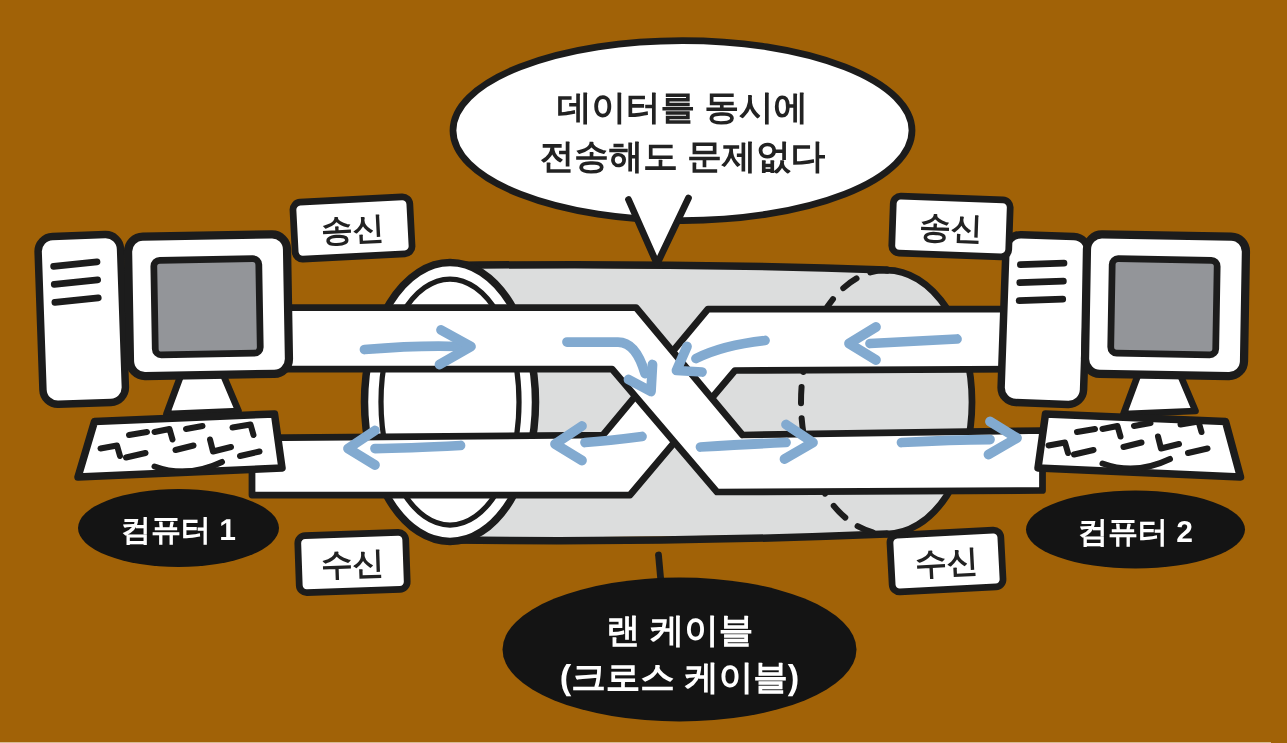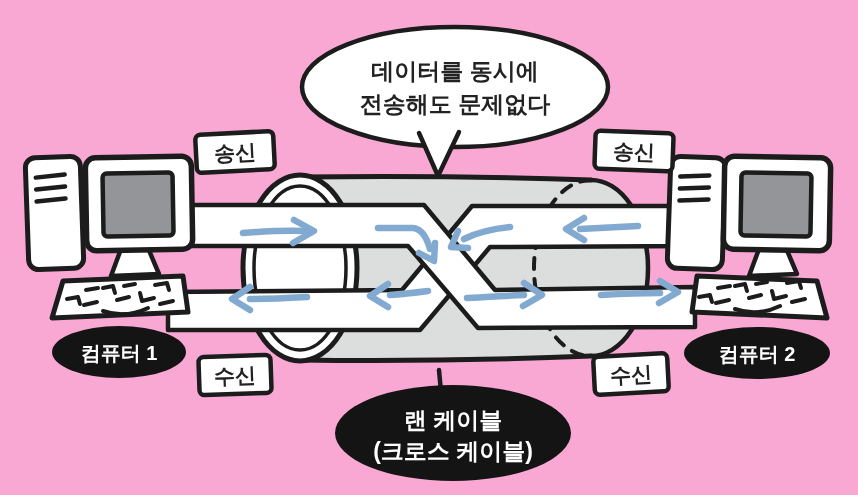--- a/index.html
+++ b/index.html
@@ -1,18 +1,18 @@
 <!DOCTYPE html>
 <html><head>
 <meta charset="utf-8">
 <style>
   html,body{margin:0;padding:0;background:#ffffff;}
   .stage{
     position:relative;width:858px;height:495px;
-    background:#f9a8d4;overflow:hidden;
+    background:#a16207;overflow:hidden;
     font-family:"Liberation Sans", sans-serif;
   }
   svg{display:block;}
   .ink{stroke:#1c1c1c;stroke-linecap:round;stroke-linejoin:round;fill:none;}
   .fill-white{fill:#ffffff;}
   .fill-gray{fill:#dcdddd;}
   .fill-screen{fill:#939599;}
   .fill-black{fill:#141414;}
   .arrow{stroke:#82aad0;stroke-width:6.5;fill:none;stroke-linecap:round;stroke-linejoin:round;}
   .txt{fill:#222222;font-family:"Liberation Sans", sans-serif;font-weight:600;}

